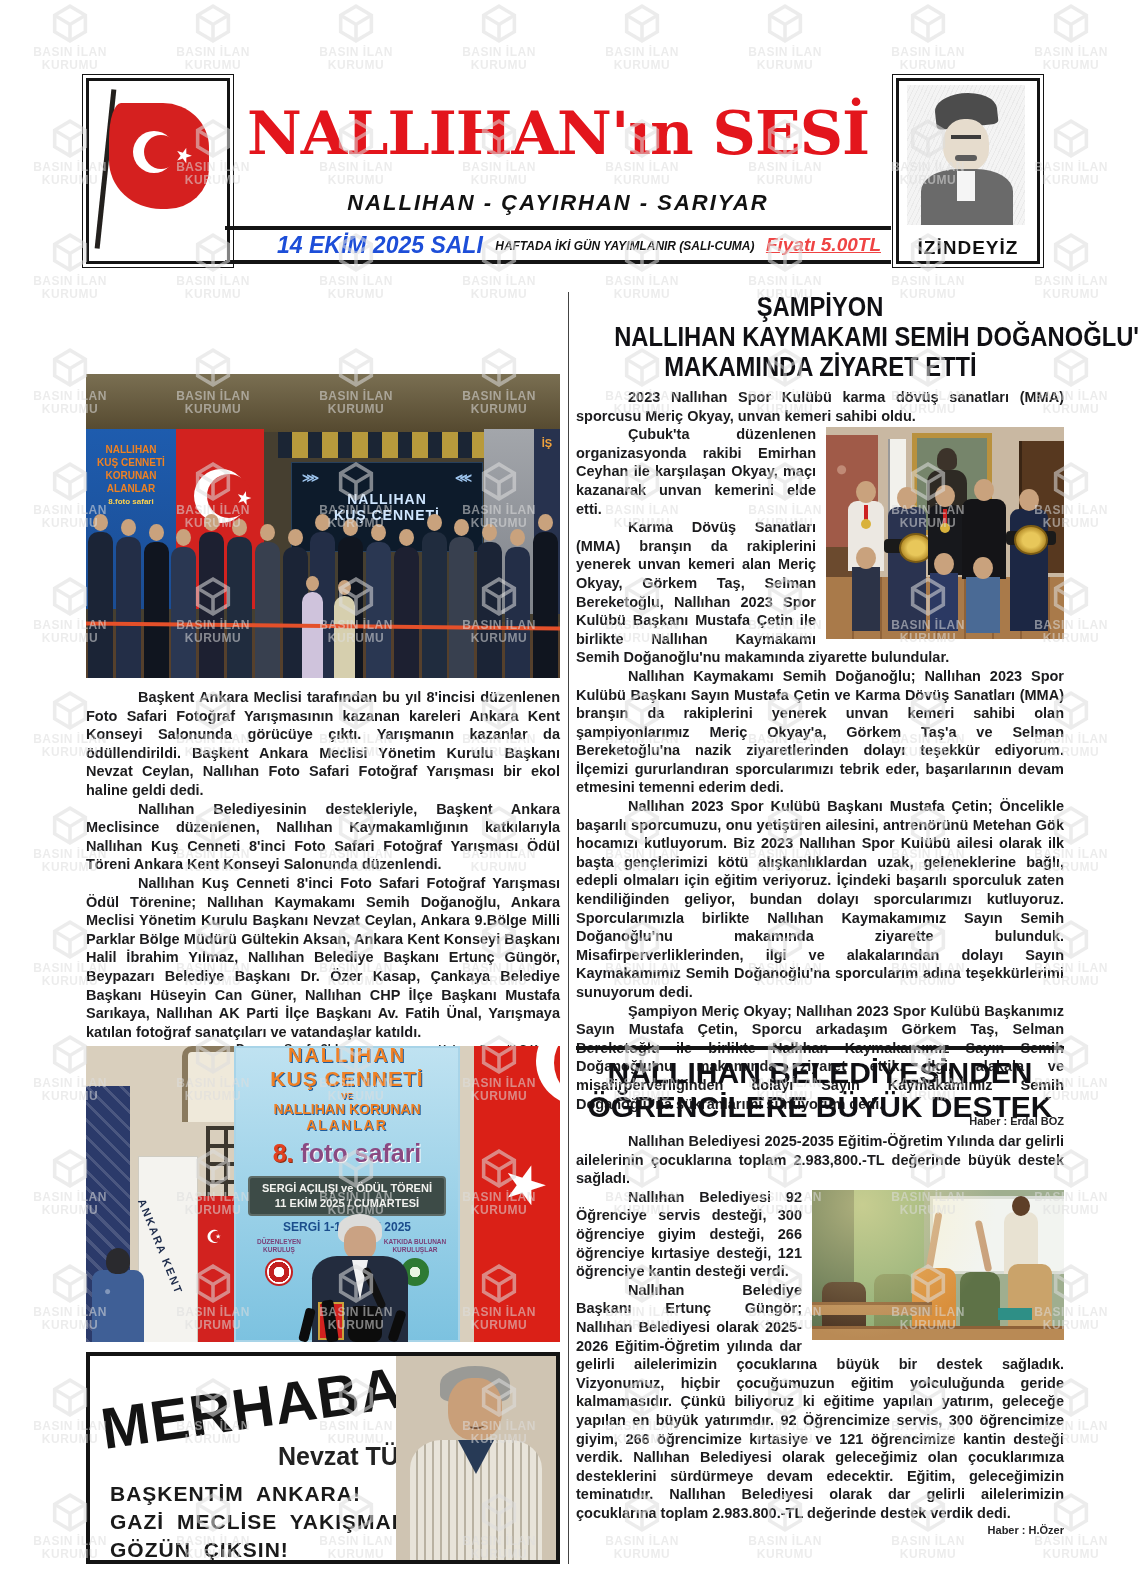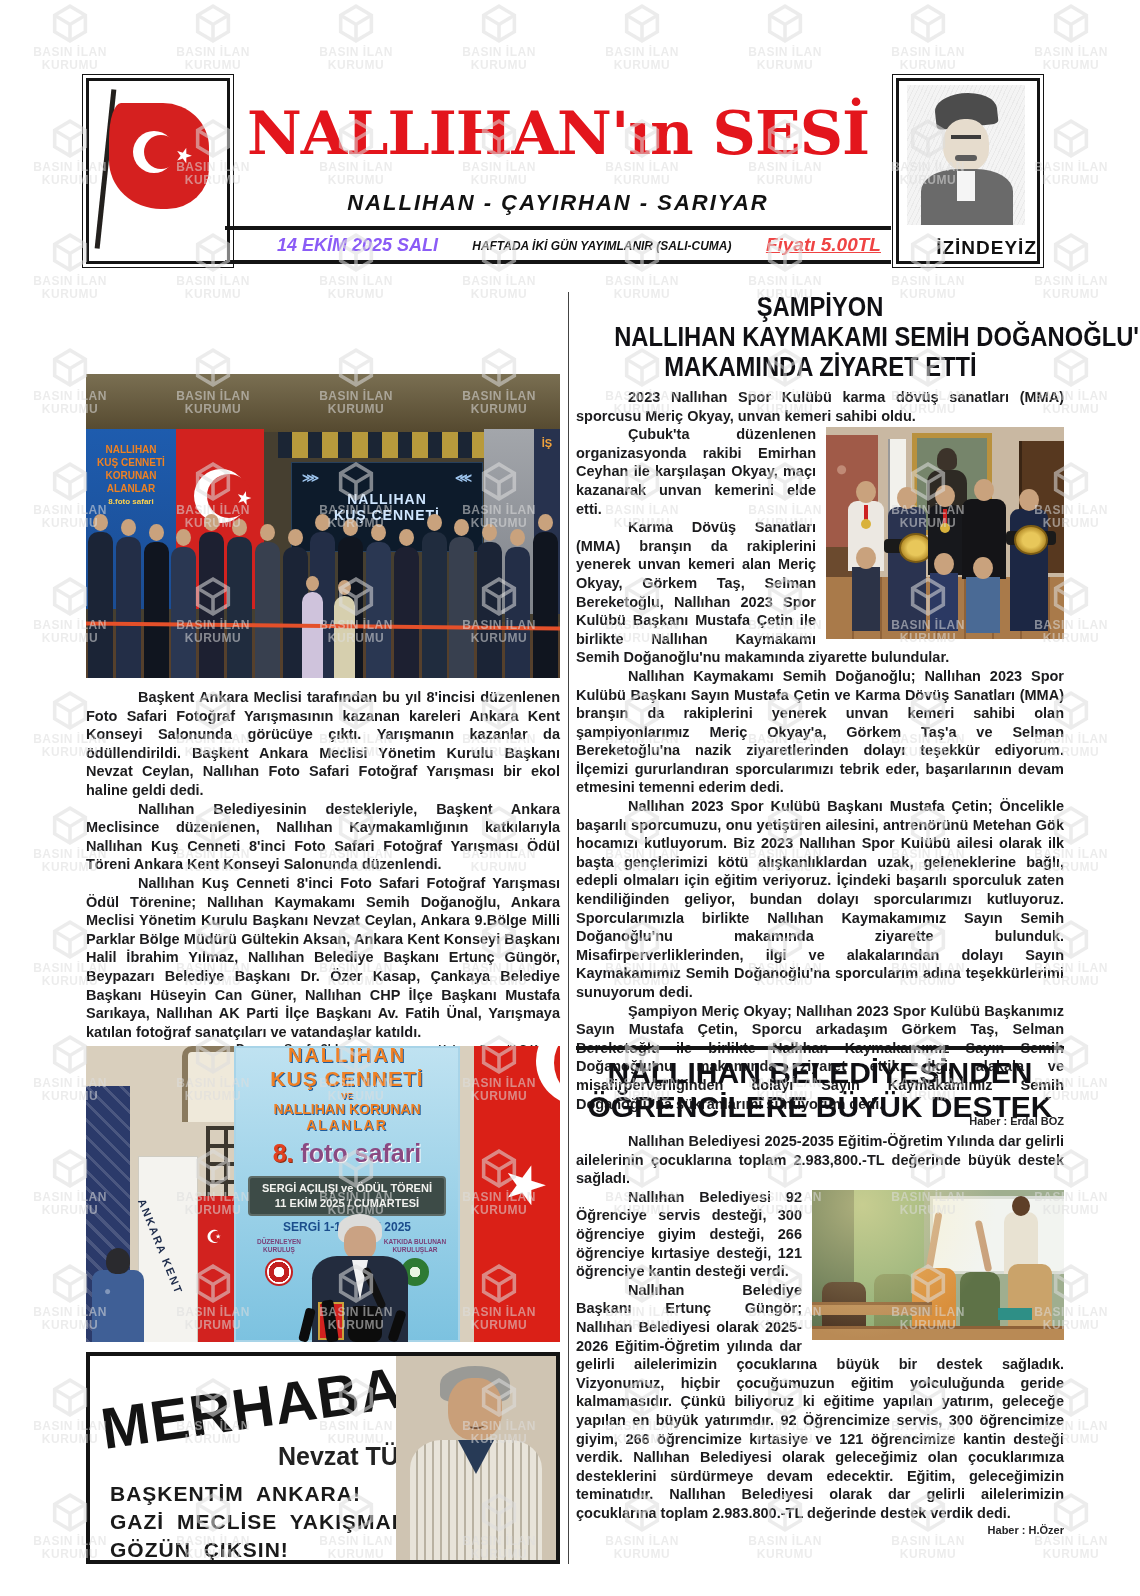--- a/index.html
+++ b/index.html
@@ -21,33 +21,33 @@
       border-radius:12% 46% 42% 52% / 34% 42% 38% 46%;}
   .flag-cres{position:absolute;left:24px;top:28px;width:42px;height:42px;background:#fff;border-radius:50%;}
   .flag-cres:after{content:"";position:absolute;left:11px;top:4px;width:34px;height:34px;background:#d5201f;border-radius:50%;}
   .flag-star{position:absolute;left:66px;top:40px;color:#fff;font-size:20px;transform:rotate(18deg);}
   .mast-title{left:222px;top:84px;width:672px;text-align:center;font-family:"DejaVu Serif",serif;
       font-weight:bold;font-size:60px;line-height:98px;color:#e3151c;letter-spacing:-1px;white-space:nowrap;}
   .mast-sub{left:222px;top:190px;width:672px;text-align:center;font-size:22px;font-weight:900;font-style:italic;
       letter-spacing:2px;color:#121212;}
   .dateband{left:225px;top:226px;width:666px;height:38px;box-sizing:border-box;border-top:4px solid #141414;
       border-bottom:4px solid #141414;display:flex;align-items:center;justify-content:space-between;padding:0 10px 0 52px;}
-  .dateband .d1{font-size:18px;font-weight:900;font-style:italic;color:#8b5cf6;}
+  .dateband .d1{font-size:23px;font-weight:900;font-style:italic;color:#1d4ed8;}
   .dateband .d2{font-size:13px;font-weight:bold;font-style:italic;transform:scaleX(.92);color:#131313;}
   .dateband .d3{font-size:19px;font-weight:900;font-style:italic;color:#ef4444;text-decoration:underline;}
   .ata-box{left:896px;top:78px;width:138px;height:180px;border:3px solid #141414;outline:1px solid #141414;outline-offset:3px;background:#fff;}
   .ata-art{position:absolute;left:8px;top:4px;width:118px;height:140px;background:
       repeating-linear-gradient(115deg,#f4f4f4 0 3px,#eaeaea 3px 4px);overflow:hidden;}
   .ata-hat{position:absolute;left:28px;top:8px;width:62px;height:34px;background:#4c4c4c;border-radius:46% 54% 10% 10%;transform:rotate(-6deg);}
   .ata-face{position:absolute;left:36px;top:34px;width:46px;height:52px;background:#e6dccd;border-radius:46% 46% 42% 46%;}
   .ata-brow{position:absolute;left:44px;top:50px;width:30px;height:4px;background:#3c3c3c;}
   .ata-must{position:absolute;left:48px;top:70px;width:22px;height:6px;background:#5c5c5c;border-radius:3px;}
   .ata-suit{position:absolute;left:14px;top:84px;width:92px;height:56px;background:#6a6a6a;border-radius:40% 40% 0 0;}
   .ata-shirt{position:absolute;left:50px;top:86px;width:18px;height:30px;background:#f5f5f5;}
-  .ata-label{position:absolute;left:0;bottom:2px;width:100%;text-align:right;font-size:19px;font-weight:900;letter-spacing:1px;color:#111;margin-top:47px;}
+  .ata-label{position:absolute;left:0;bottom:2px;width:100%;text-align:center;font-size:19px;font-weight:900;letter-spacing:1px;color:#111;margin-top:47px;}
 
   
   .vdiv{left:568px;top:292px;width:1px;height:1272px;background:#444;}
   .headline{color:#101014;font-weight:900;text-align:center;line-height:1.12;}
   .hl-left{left:86px;top:292px;width:474px;font-size:29px;letter-spacing:0;}
   .hl-right{left:576px;top:292px;width:488px;font-size:27px;}
   .hl-right .cond{display:inline-block;transform:scaleX(.88);transform-origin:center;white-space:nowrap;}
   .hl-destek{left:576px;top:1056px;width:488px;font-size:30px;}
 
   .textcol p{margin:0;text-indent:52px;text-align:justify;font-size:14.5px;line-height:18.6px;

